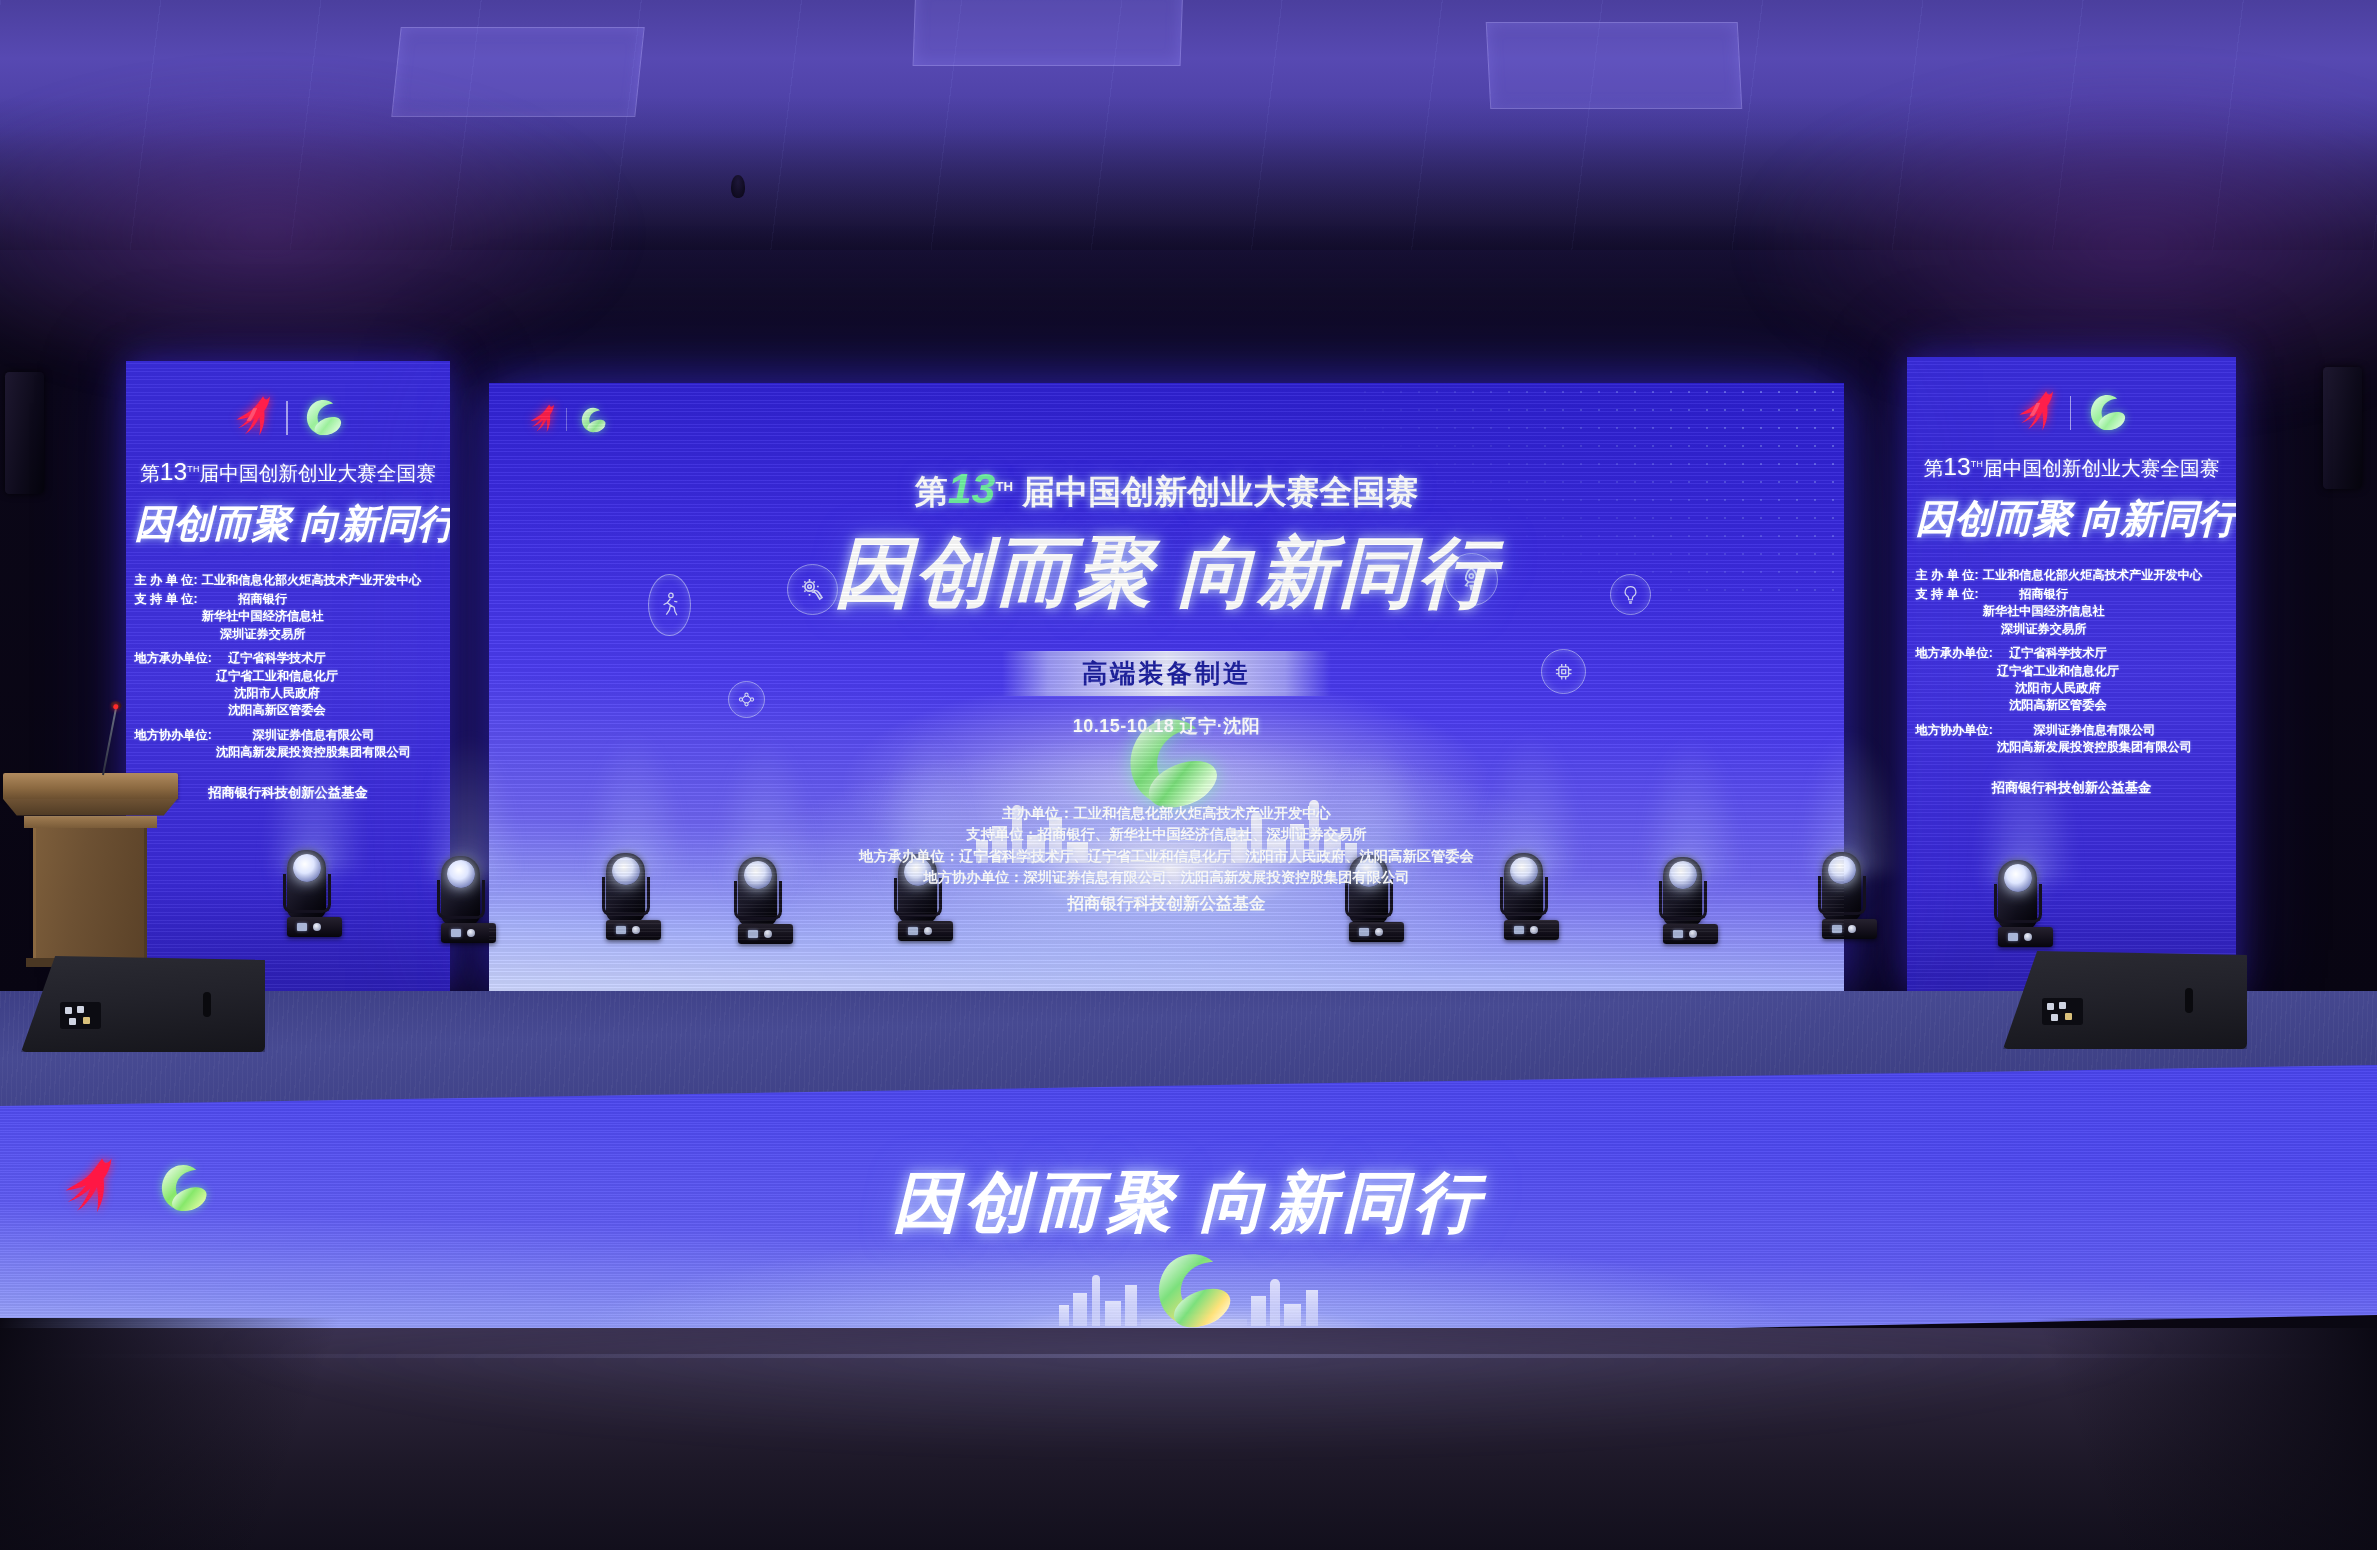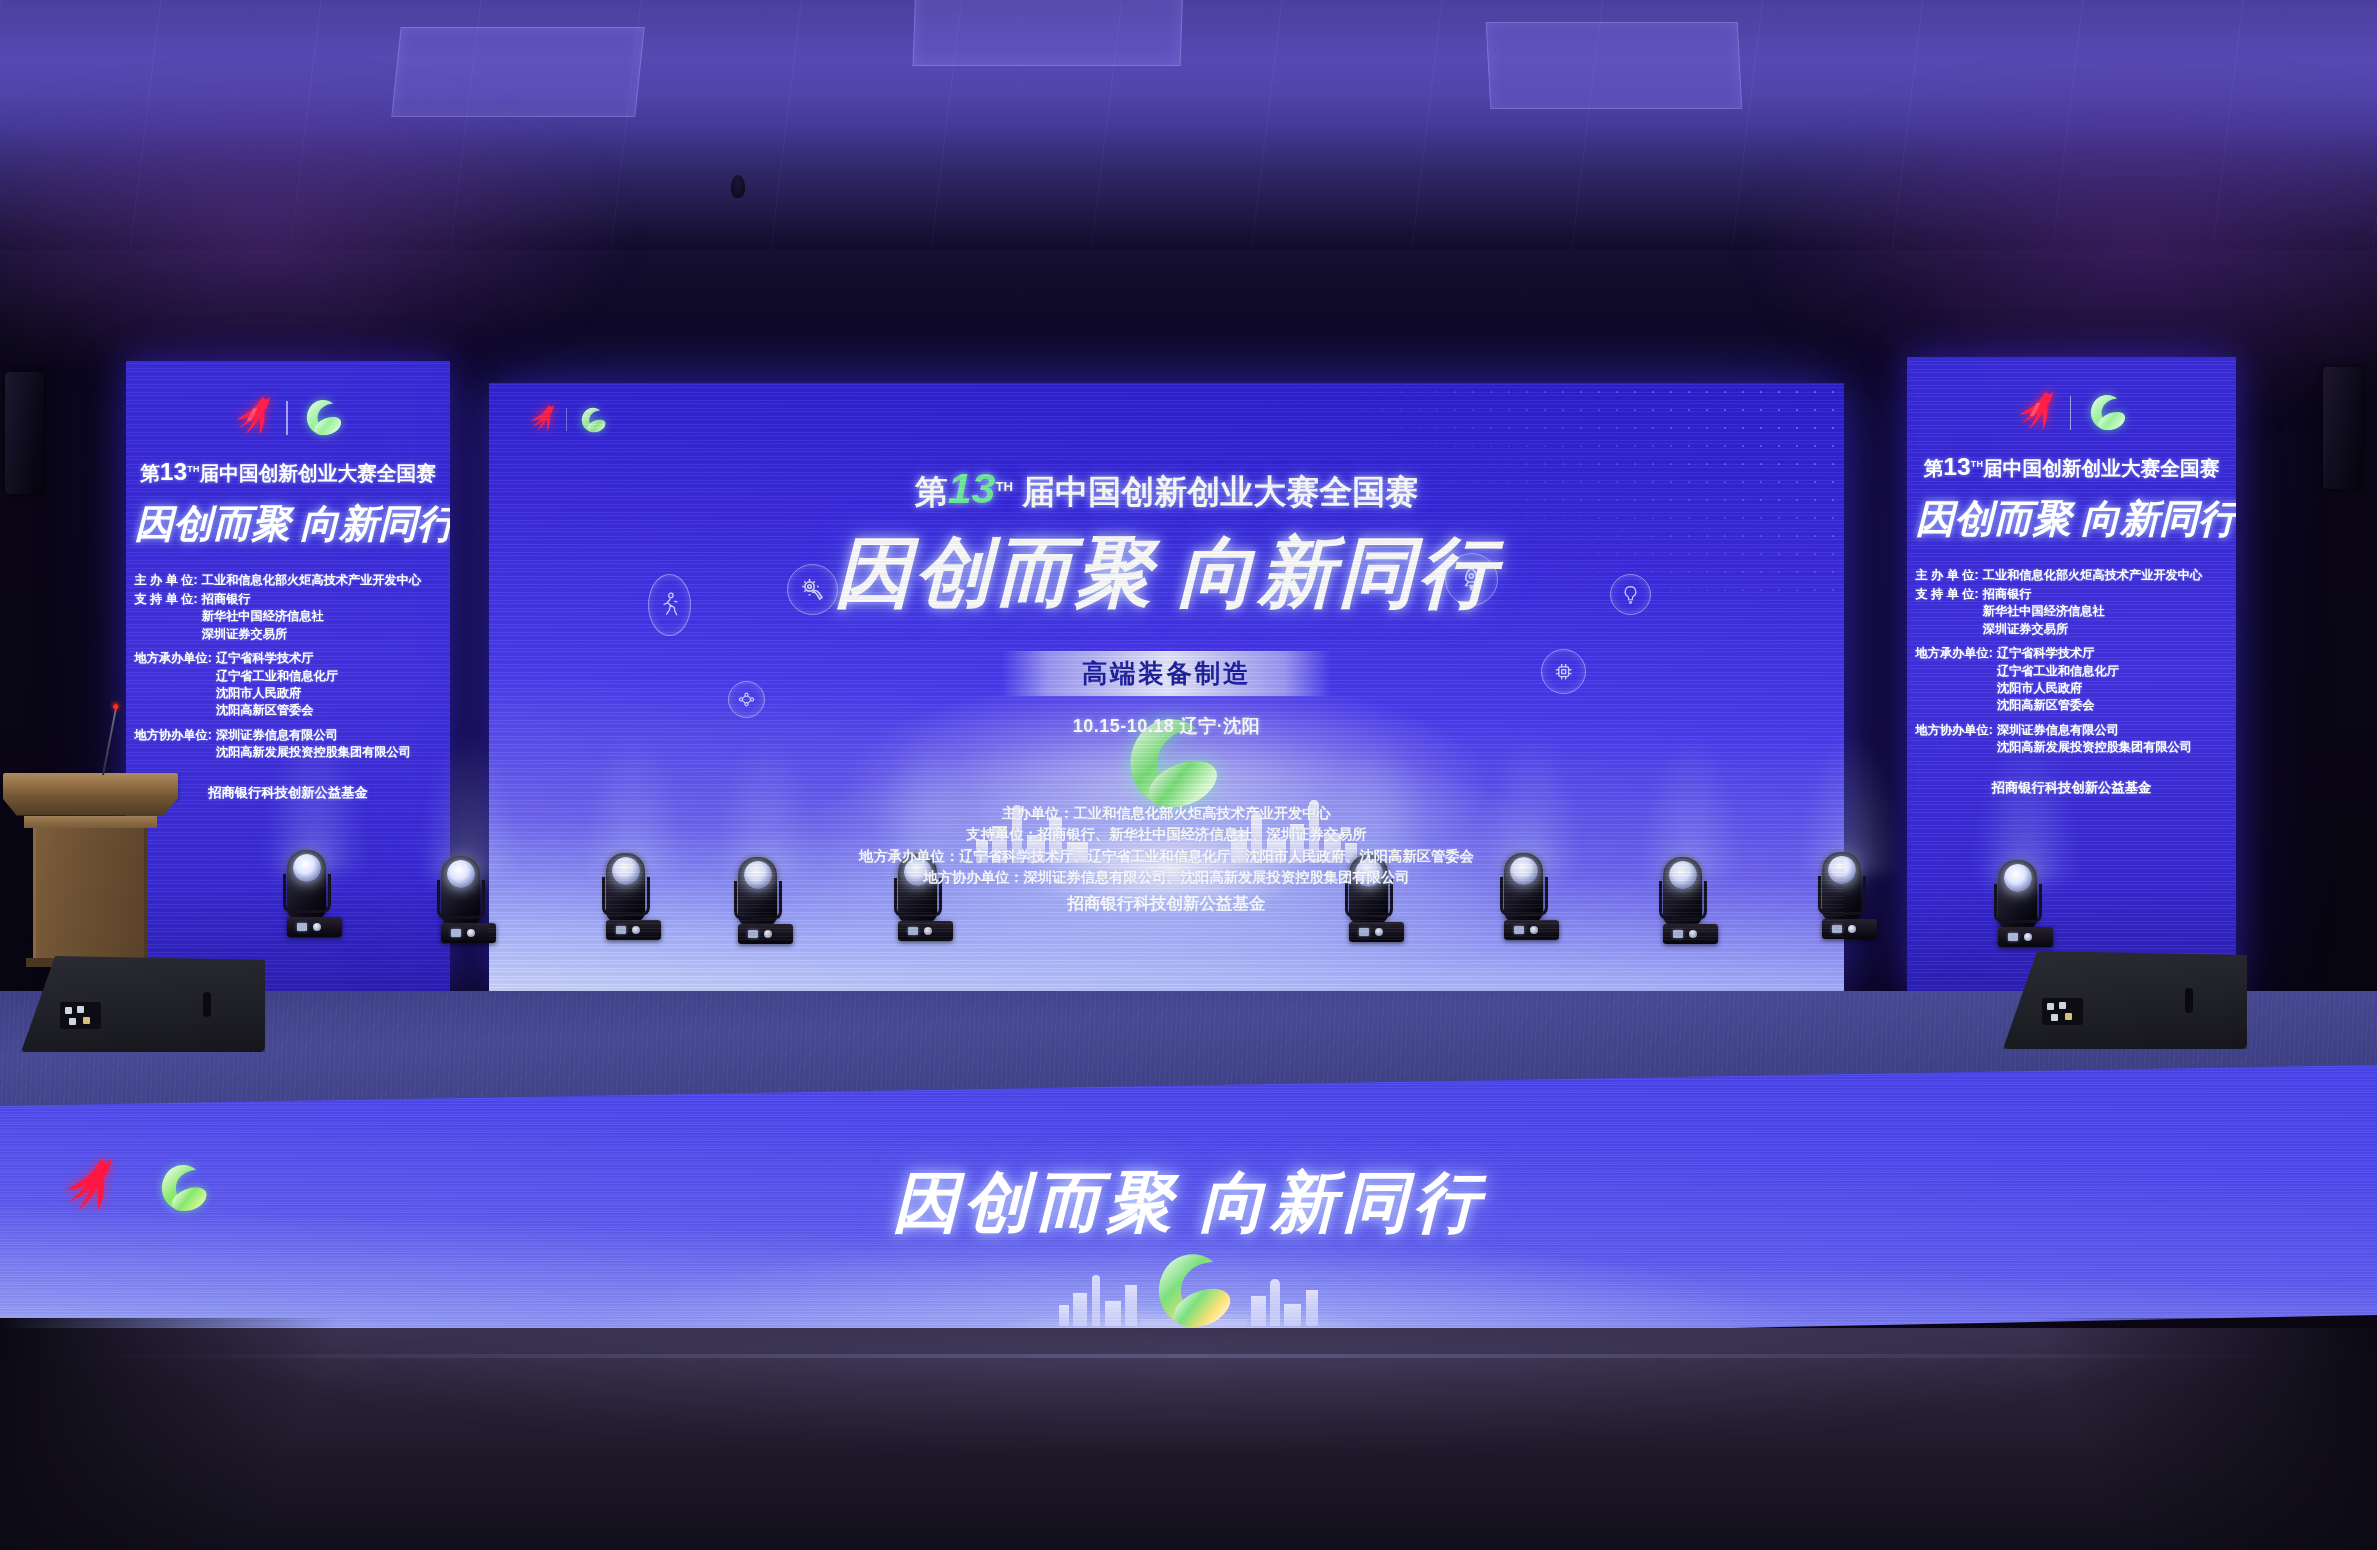--- a/index.html
+++ b/index.html
@@ -76,36 +76,36 @@
   }
   .sb-inner{position:relative;z-index:3;padding:0 8.5px;}
 
   .logo-row{display:flex;align-items:center;justify-content:center;gap:9.6px;}
   .torch{position:relative;display:inline-block;}
   .torch svg{display:block;filter:drop-shadow(0 0 4.8px rgba(255,30,80,.9));}
   .logo-div{width:1.1px;background:rgba(255,255,255,.55);}
   .cmark svg{display:block;filter:drop-shadow(0 0 4.3px rgba(120,255,150,.55));}
 
   .sb-edition{
-    text-align:center;color:#fff;font-weight:bold;white-space:nowrap;
+    text-align:center;color:#fff;font-weight:normal;white-space:nowrap;
     text-shadow:0 0 4.3px rgba(180,200,255,.65);
   }
   .sb-edition .num{color:#fff;}
   .sb-edition .sup{font-size:.45em;vertical-align:super;letter-spacing:0.3px;}
 
   .sb-slogan{
     text-align:center;color:#fff;white-space:nowrap;
     font-family:"Liberation Serif","DejaVu Serif",serif;
     font-weight:bold;font-style:italic;
     text-shadow:0 0 7.4px rgba(200,220,255,.8),0 0 16px rgba(120,160,255,.45);
   }
 
   .sb-credits{color:#fff;}
   .cred-row{display:flex;align-items:flex-start;white-space:nowrap;
-    text-shadow:0 0 2.7px rgba(170,190,255,.6);}
+    text-shadow:0 0 2.7px rgba(170,190,255,.6);text-align:center;}
   .cred-label{font-weight:bold;flex:0 0 auto;}
   .cred-vals{font-weight:bold;}
   .cred-vals div{white-space:nowrap;}
   .sb-fund{text-align:center;color:#fff;font-weight:bold;white-space:nowrap;
     text-shadow:0 0 3.2px rgba(180,200,255,.6);}
 
   
   .main-screen{
     position:absolute;
     overflow:hidden;

